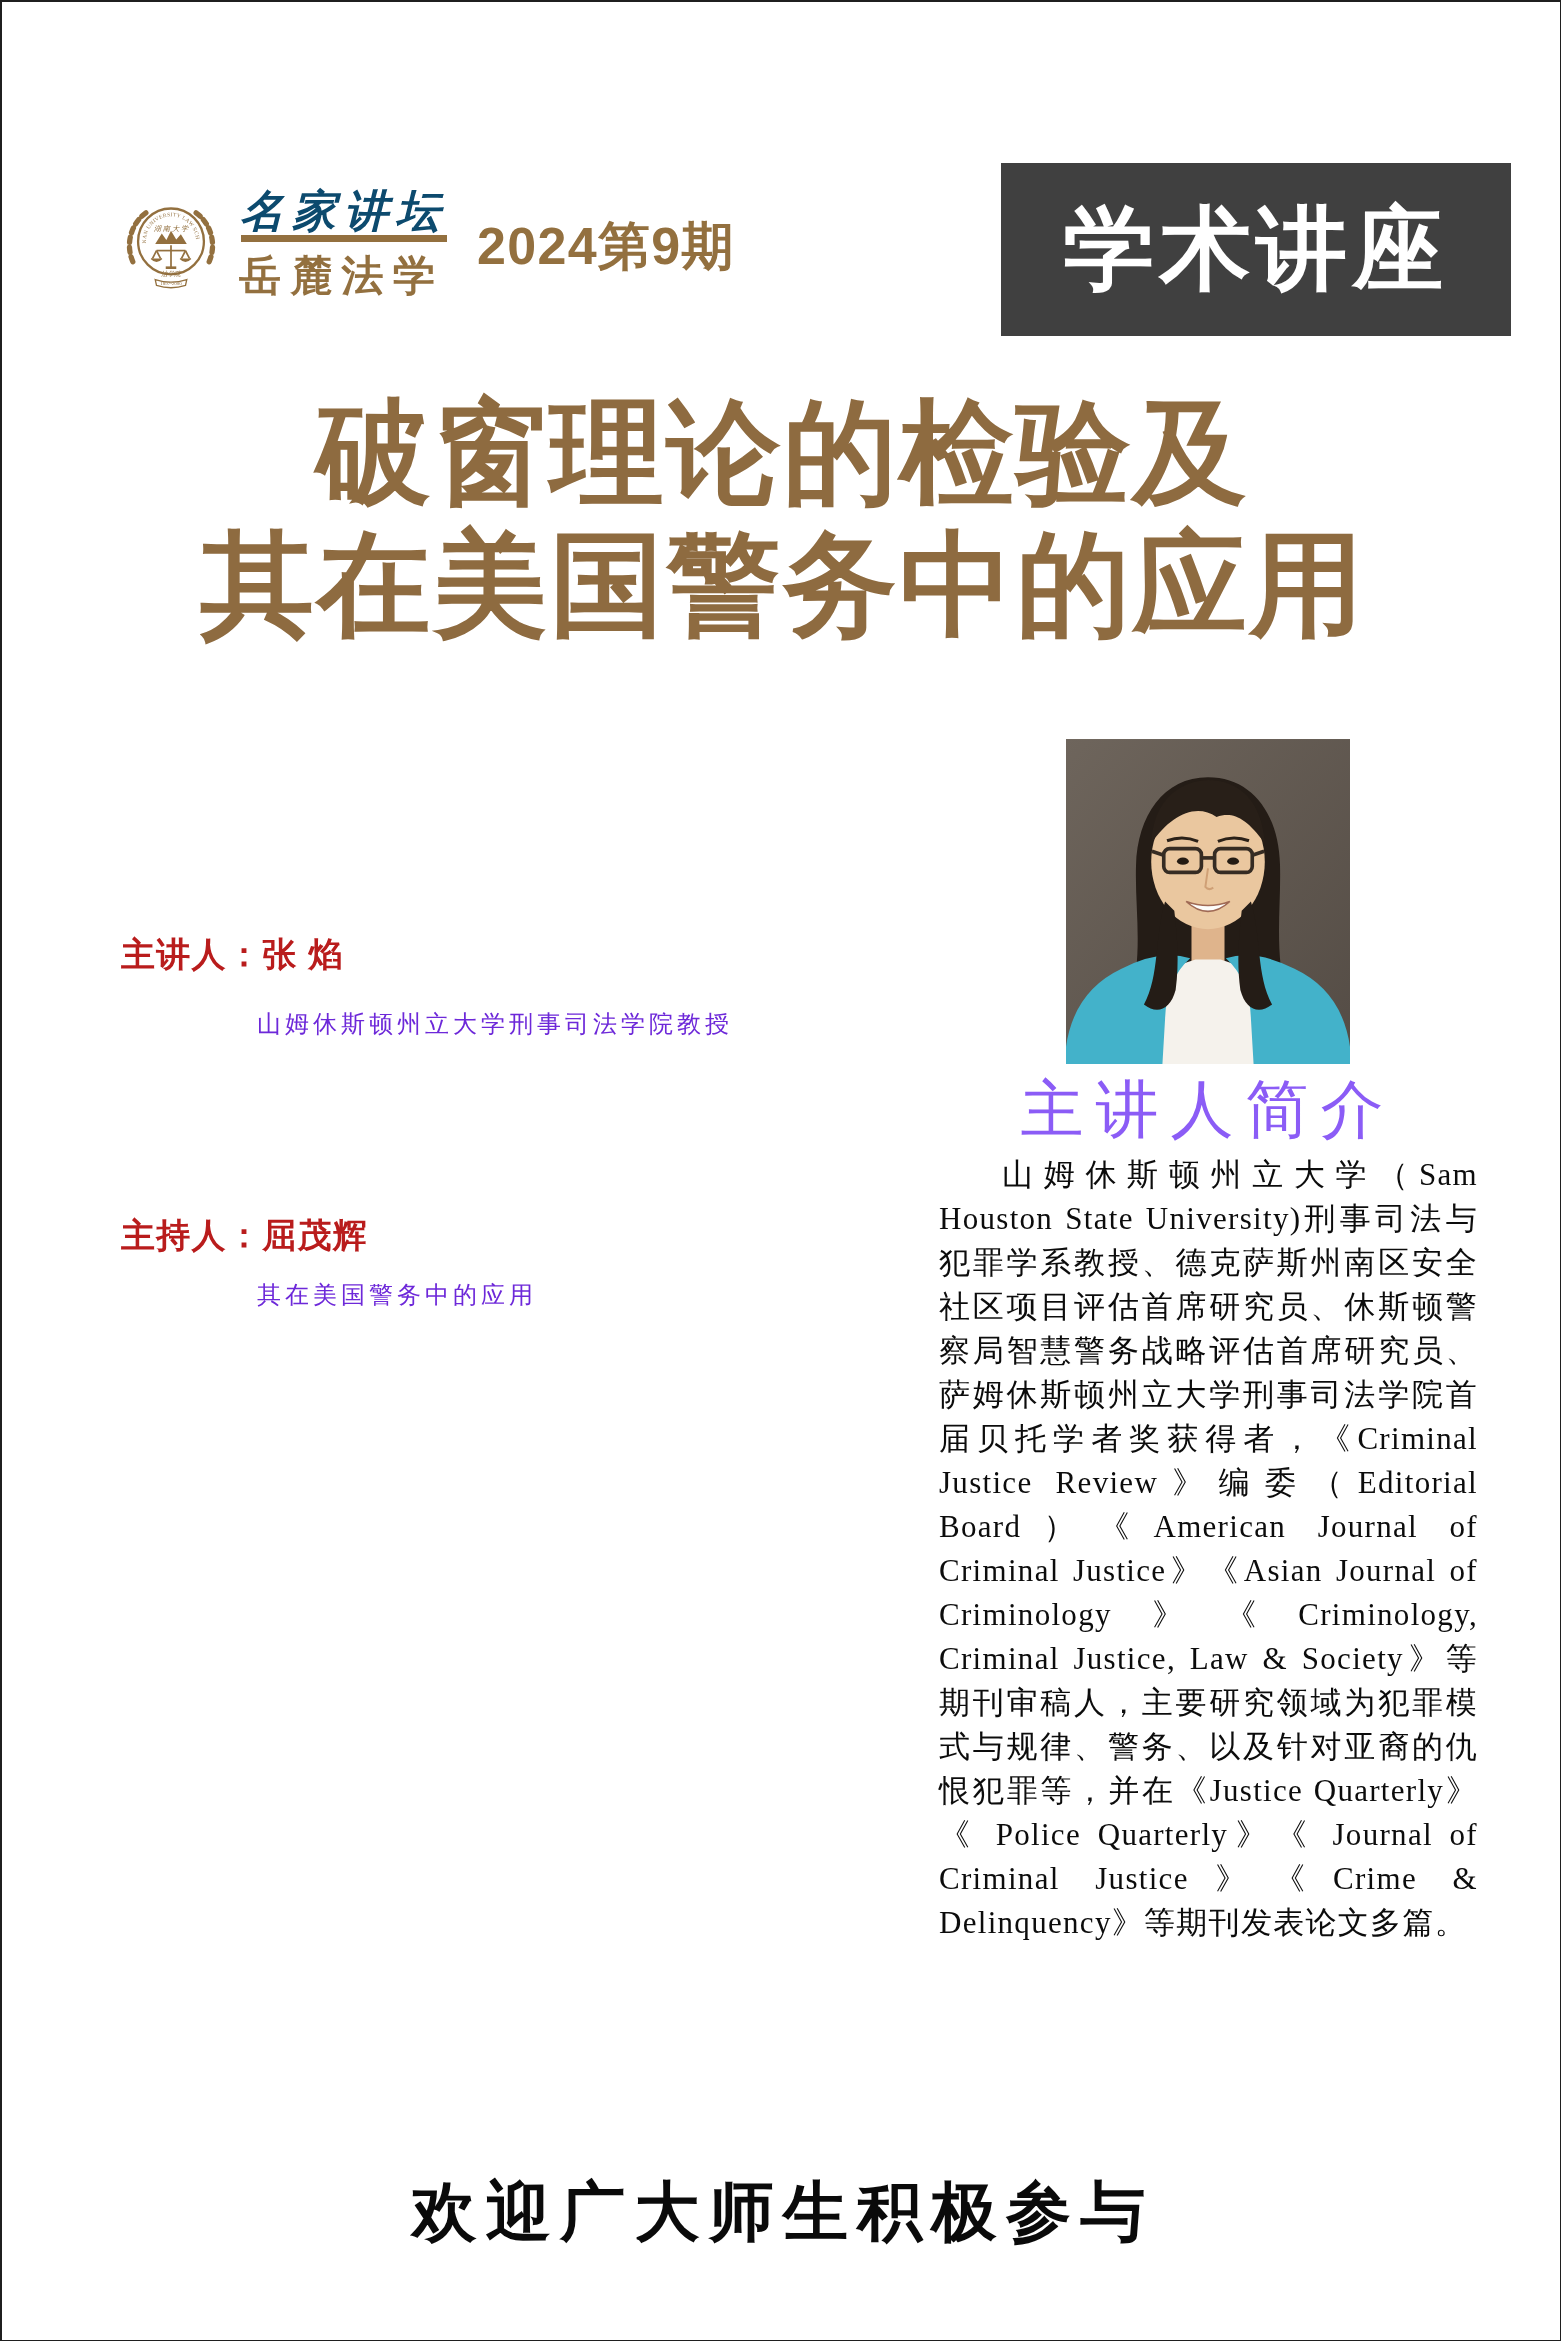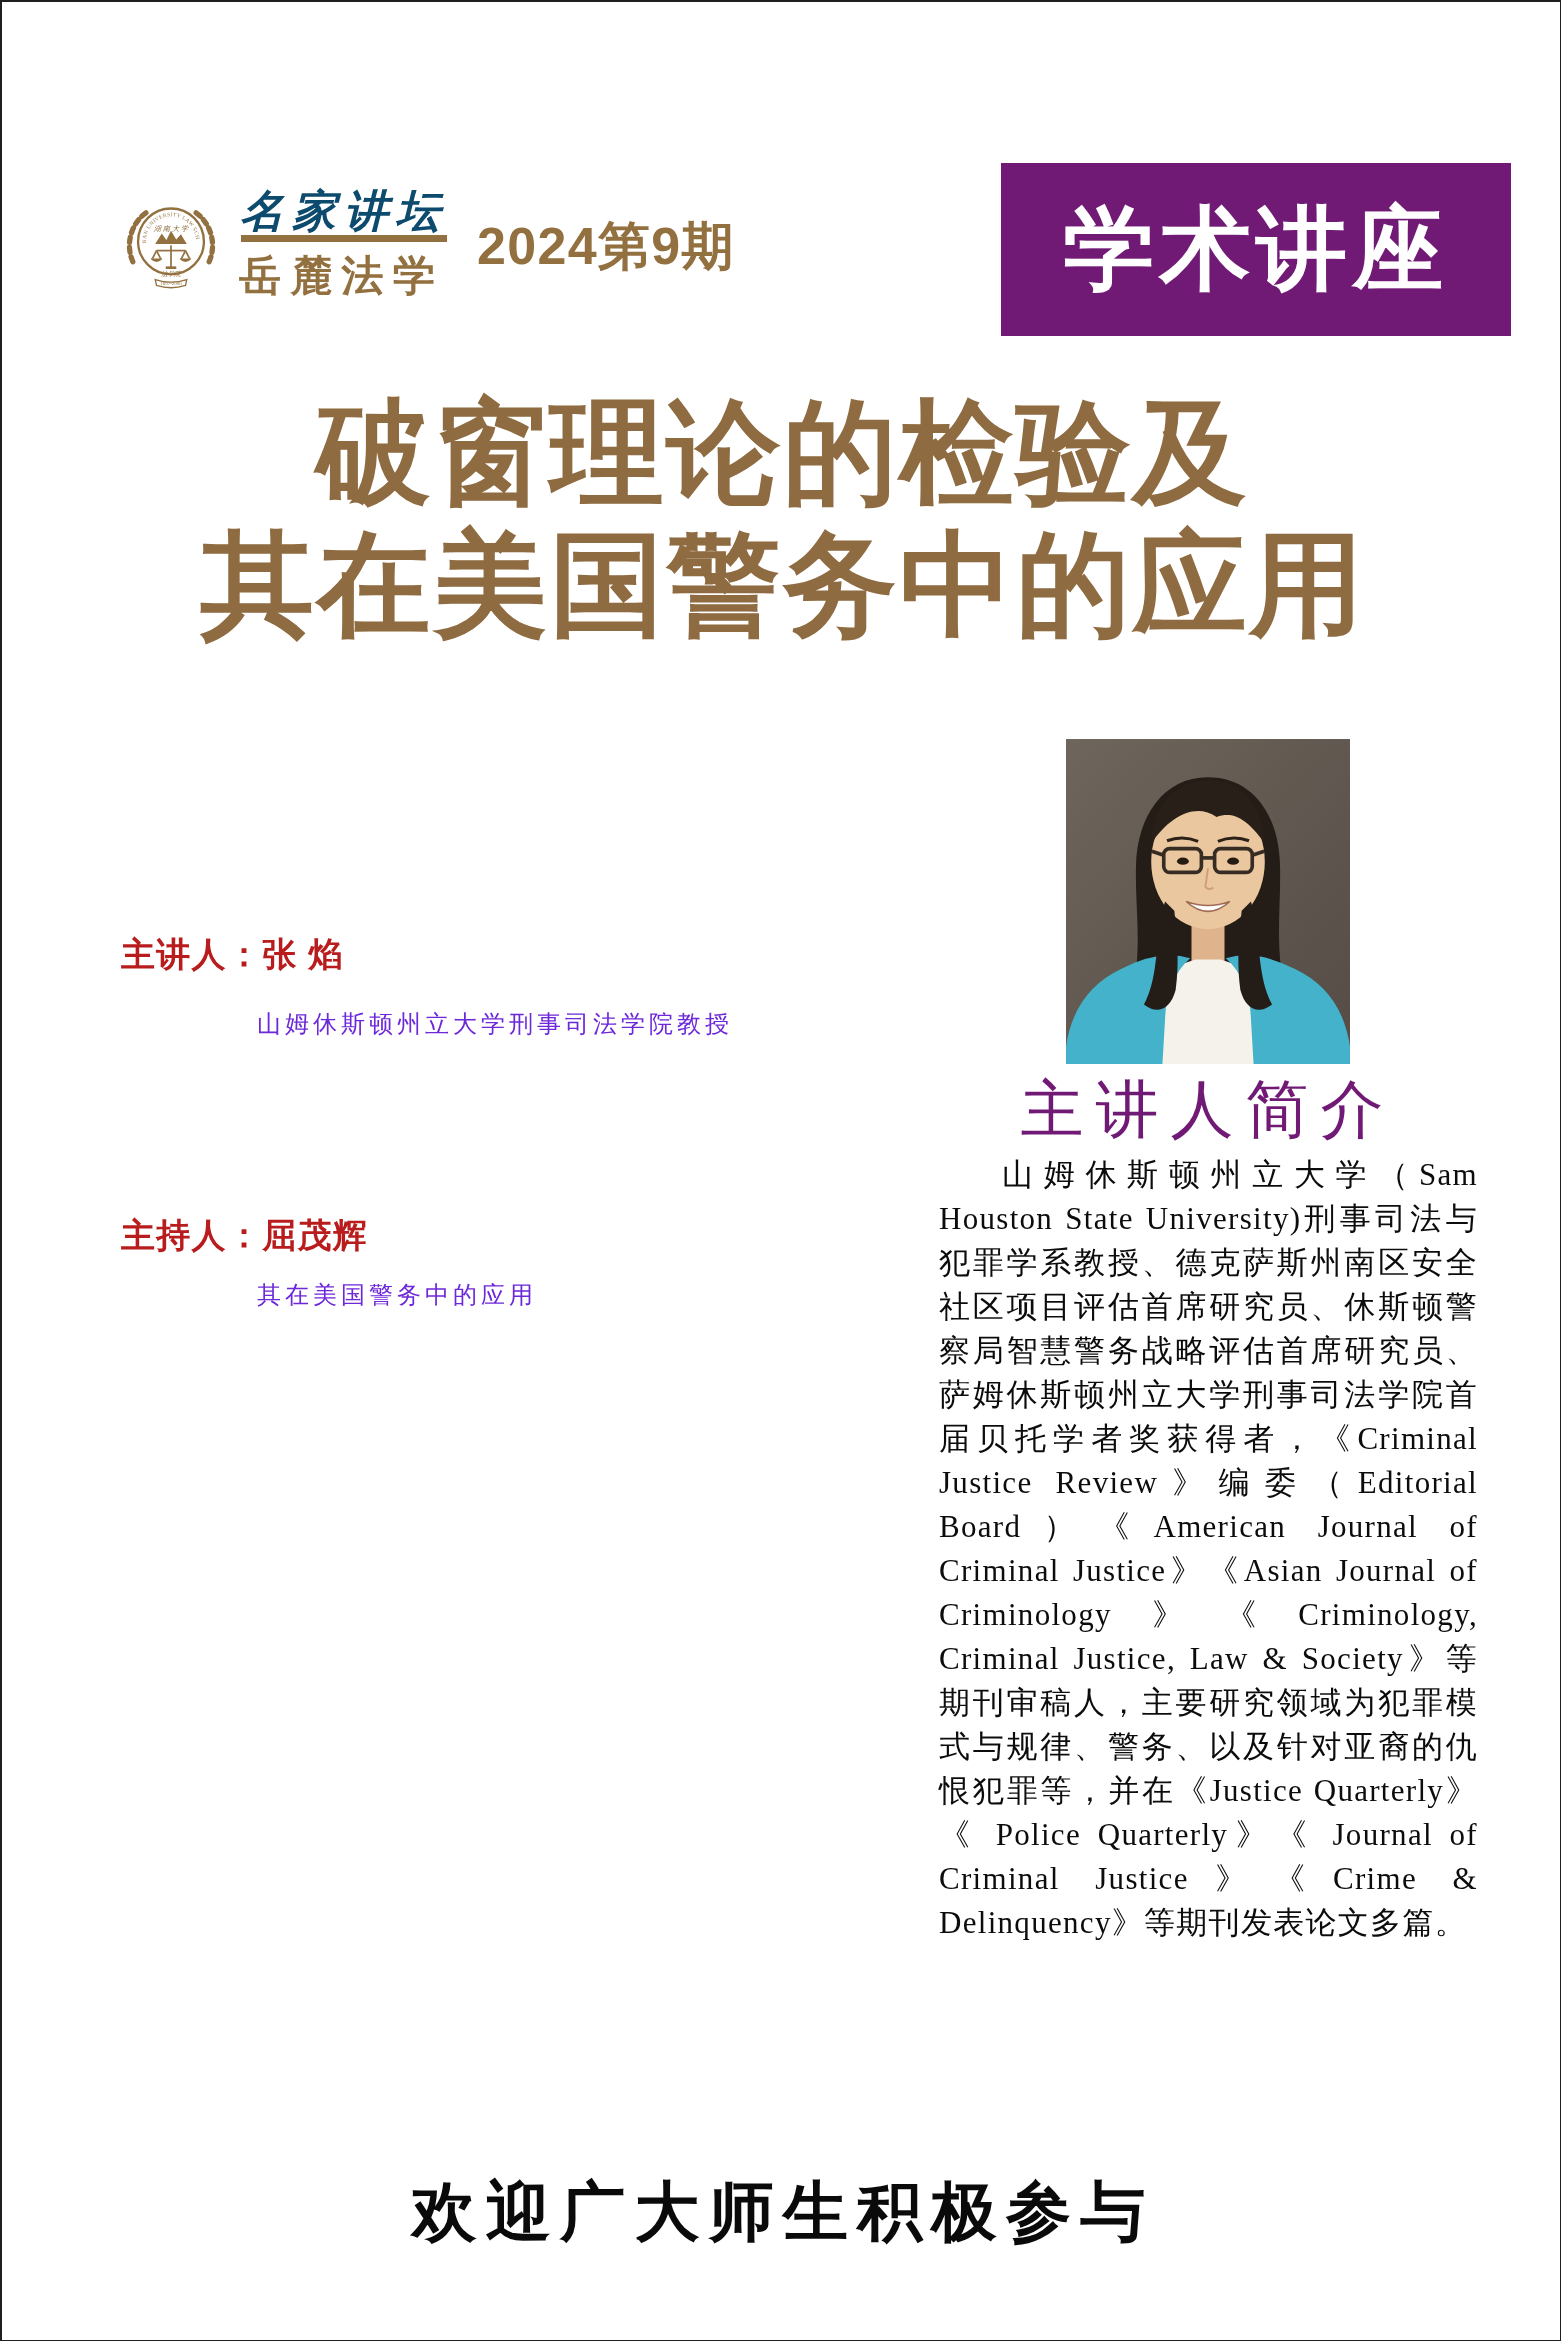--- a/index.html
+++ b/index.html
@@ -28,21 +28,21 @@
     color:#93703F;white-space:nowrap;
     font-family:"Liberation Sans", sans-serif;
   }
   .issue{
     left:457px;top:210px;
     font-weight:700;font-size:52px;letter-spacing:1.3px;
     color:#93703F;white-space:nowrap;margin-left:18px;
   }
   .badge{
     left:999px;top:161px;width:510px;height:173px;
-    background:#701a75;
+    background:#404040;
     display:flex;align-items:center;justify-content:center;
   }
   .badge-label{
     color:#ffffff;font-weight:900;font-size:91px;letter-spacing:5.3px;
     white-space:nowrap;
   }
   
   .main-title{
     left:0;top:385px;width:1562px;
     text-align:center;
@@ -61,21 +61,21 @@
     color:#6d28d9;font-weight:400;font-size:24px;
     font-family:Liberation Sans, sans-serif;
     white-space:nowrap;letter-spacing:4px;
   }
   
   .photo-frame{left:1064px;top:737px;width:284px;height:325px;}
   .profile-heading{
     left:930px;top:1065px;width:552px;
     text-align:center;
     font-family:"Liberation Serif", serif;
-    color:#701a75;font-size:63px;letter-spacing:12px;
+    color:#8b5cf6;font-size:63px;letter-spacing:12px;
     white-space:nowrap;
   }
   .profile-bio{
     left:937px;top:1151px;width:539px;
     font-family:"Liberation Serif", serif;
     color:#0c0c0c;
     font-size:31px;line-height:44px;
     letter-spacing:1.3px;
     text-align:justify;
     text-indent:63px;

